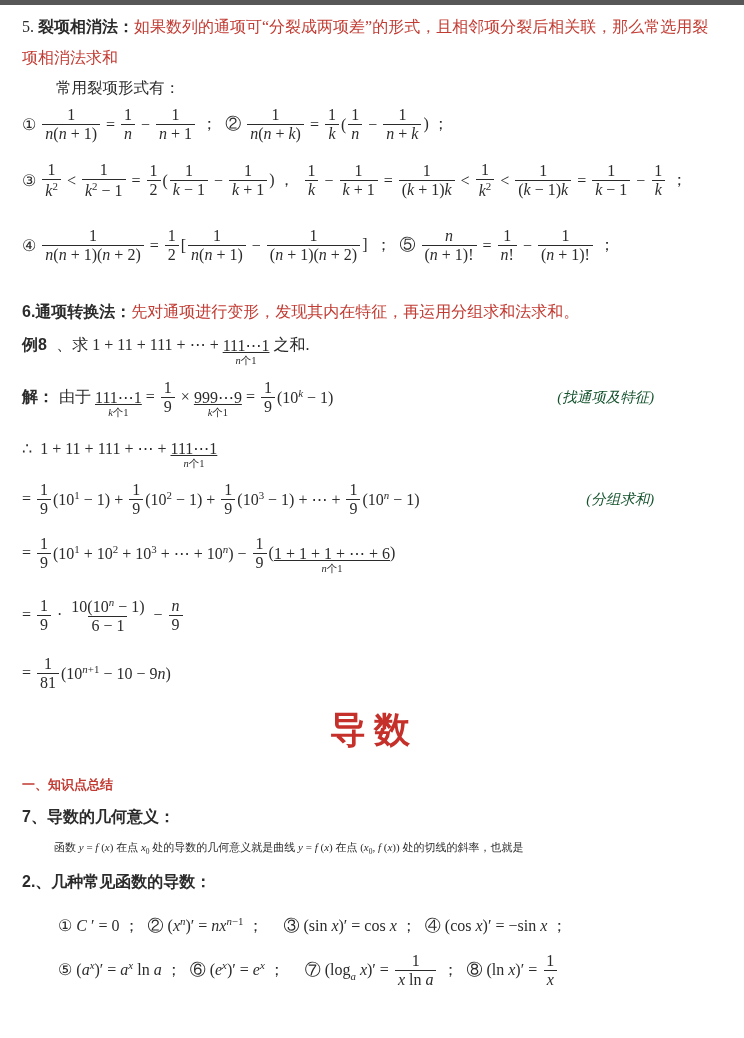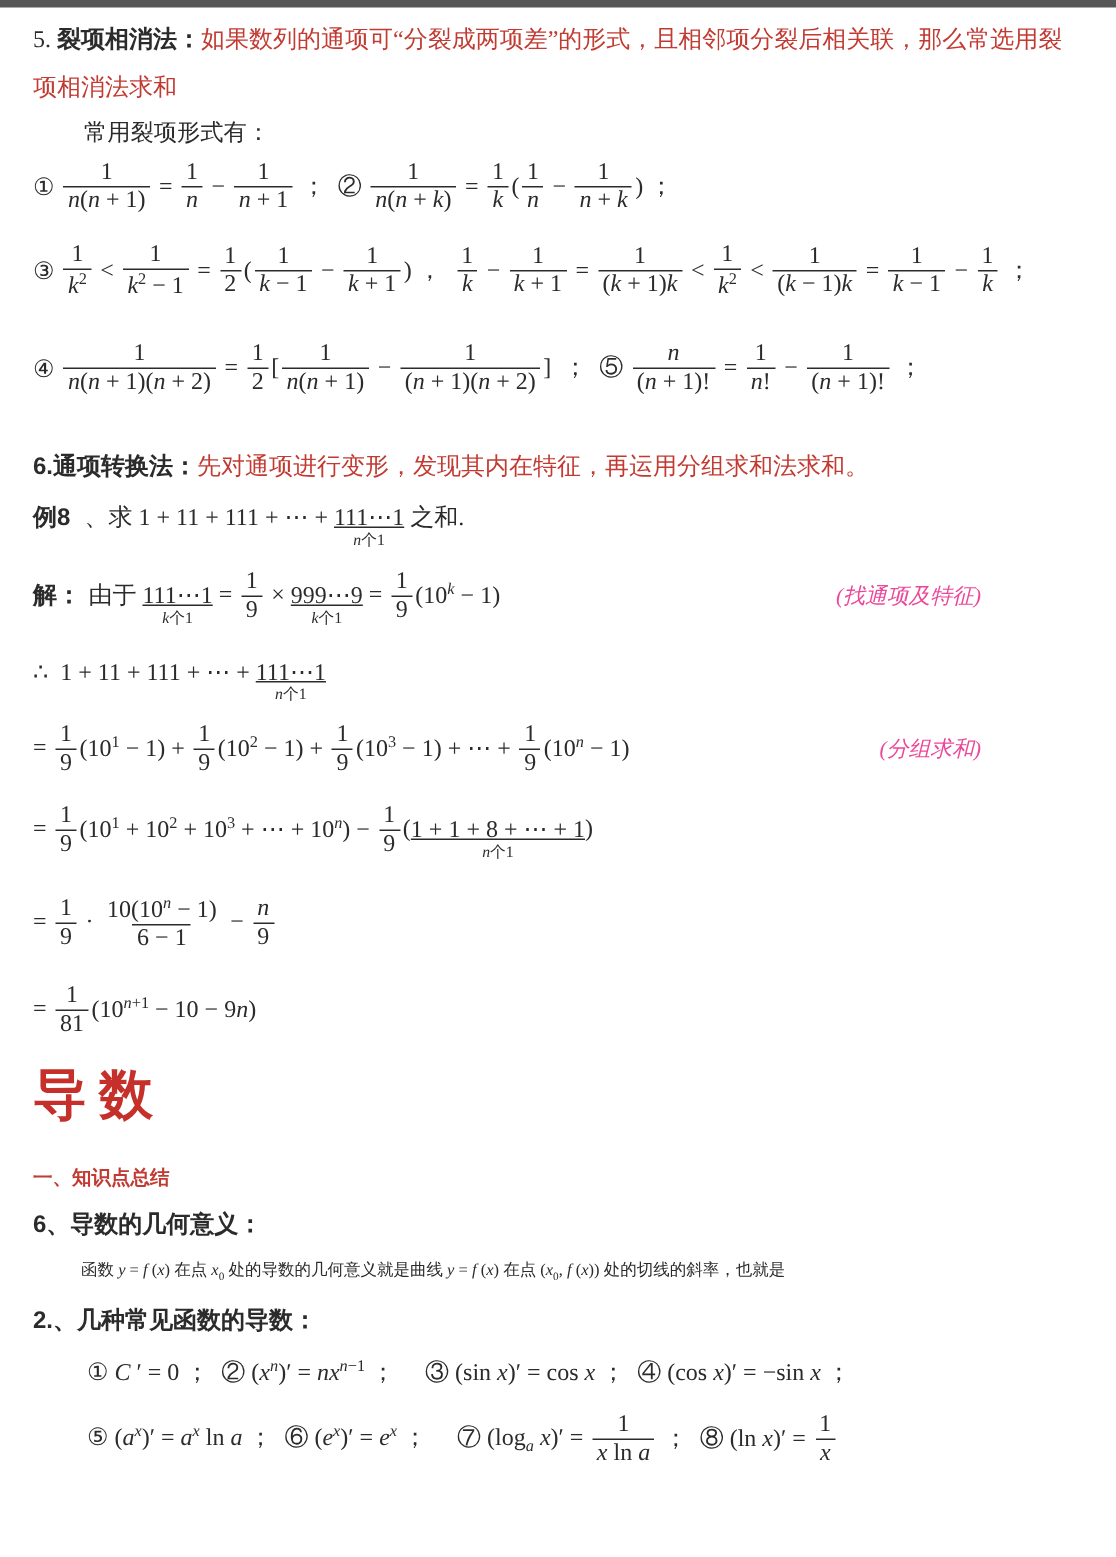--- a/index.html
+++ b/index.html
@@ -16,43 +16,43 @@
   .hline{font-size:16px;line-height:1.6;white-space:nowrap;}
   .cont{margin-top:8px;font-size:16px;}
   .lead{margin-top:9px;font-size:15.5px;text-indent:34px;}
 
   .math-row{display:flex;align-items:center;font-size:16px;margin-top:6px;min-height:40px;}
   .mexpr{display:inline-flex;align-items:center;white-space:nowrap;}
   .mexpr>span{white-space:pre;}
   .mlabel{font-family:"Liberation Sans","DejaVu Sans",sans-serif;font-weight:700;
           font-size:16px;margin-right:5px;white-space:pre;}
   .anno{margin-left:auto;margin-right:72px;font-style:italic;font-size:14.5px;
-        color:#ec4899;white-space:nowrap;}
+        color:#14532d;white-space:nowrap;}
 
   .frac{display:inline-flex;flex-direction:column;align-items:center;text-align:center;
         margin:0 2px;line-height:1.12;vertical-align:middle;}
   .frac .fn,.frac .fd{padding:0 3px;display:block;}
   .frac .fd{border-top:1.4px solid #2b2b2b;}
 
   .ub{position:relative;display:inline-block;white-space:pre;text-decoration:underline;}
   .ub .ubl{position:absolute;top:100%;left:50%;transform:translateX(-50%);
            font-size:10.5px;line-height:1;white-space:nowrap;margin-top:1px;color:#2b2b2b;}
   .ub-row{margin-bottom:13px;}
 
   .sec6{margin-top:26px;}
-  .doc-title{margin-top:10px;font-size:36px;font-weight:700;
+  .doc-title{margin-top:10px;text-align:center;font-size:36px;font-weight:700;
              letter-spacing:8px;color:var(--title-red,#c5302a);
              font-family:"Liberation Sans","DejaVu Sans",sans-serif;line-height:1.25;}
   .sec-red{margin-top:14px;font-size:13px;line-height:1.5;font-family:Liberation Mono, monospace;}
   .h-black{margin-top:9px;font-size:16px;line-height:1.55;}
   .para{margin-top:9px;font-size:11px;line-height:1.55;white-space:nowrap;}
   .para span{white-space:pre;}
   .para.first{text-indent:32px;}
   .deriv-row{margin-left:36px;}
-  .d1{min-height:32px;margin-top:5px;}
+  .d1{min-height:32px;margin-top:15px;}
   .d2{min-height:44px;margin-top:6px;}
   i{font-style:italic;}
   sup,sub{font-size:0.68em;}
 </style>
 </head>
 <body>
 
 <div class="topbar"></div>
 
 <div class="content">
@@ -168,21 +168,21 @@
     <span class="anno">(分组求和)</span>
   </div>
 
   <div class="math-row ub-row" style="margin-top:8px;min-height:46px;">
     <span class="mexpr">
         <span>= </span>
         <span class="frac"><span class="fn">1</span><span class="fd">9</span></span>
         <span>(10<sup>1</sup> + 10<sup>2</sup> + 10<sup>3</sup> + ⋯ + 10<sup><i>n</i></sup>) − </span>
         <span class="frac"><span class="fn">1</span><span class="fd">9</span></span>
         <span>(</span>
-        <span class="ub"><span>1 + 1 + 8 + ⋯ + 1</span><span class="ubl"><i>n</i>个1</span></span>
+        <span class="ub"><span>1 + 1 + 1 + ⋯ + 6</span><span class="ubl"><i>n</i>个1</span></span>
         <span>)</span>
       </span>
   </div>
 
   <div class="math-row" style="margin-top:10px;min-height:52px;">
     <span class="mexpr">
         <span>= </span>
         <span class="frac"><span class="fn">1</span><span class="fd">9</span></span>
         <span> · </span>
         <span class="frac"><span class="fn">10(10<sup><i>n</i></sup> − 1)</span><span class="fd">6 − 1</span></span>
@@ -196,21 +196,21 @@
         <span>= </span>
         <span class="frac"><span class="fn">1</span><span class="fd">81</span></span>
         <span>(10<sup><i>n</i>+1</sup> − 10 − 9<i>n</i>)</span>
       </span>
   </div>
 
   <h1 class="doc-title">导数</h1>
 
   <p class="sec-red red hsans">一、知识点总结</p>
 
-  <p class="h-black hsans">6、导数的几何意义：</p>
+  <p class="h-black hsans">7、导数的几何意义：</p>
 
   <p class="para first"><span>函数 <i>y</i> = <i>f</i> (<i>x</i>) 在点 <i>x</i><sub>0</sub> 处的导数的几何意义就是曲线 <i>y</i> = <i>f</i> (<i>x</i>) 在点 (<i>x</i><sub>0</sub>, <i>f</i> (<i>x</i>)) 处的切线的斜率，也就是</span></p>
 
   <p class="h-black hsans" style="margin-top:13px;">2.、几种常见函数的导数：</p>
 
   <div class="math-row deriv-row d1">
     <span class="mexpr">
         <span>① <i>C</i> ′ = 0 ；  ② (<i>x</i><sup><i>n</i></sup>)′ = <i>nx</i><sup><i>n</i>−1</sup> ；     ③ (sin <i>x</i>)′ = cos <i>x</i> ；  ④ (cos <i>x</i>)′ = −sin <i>x</i> ；</span>
       </span>
   </div>

